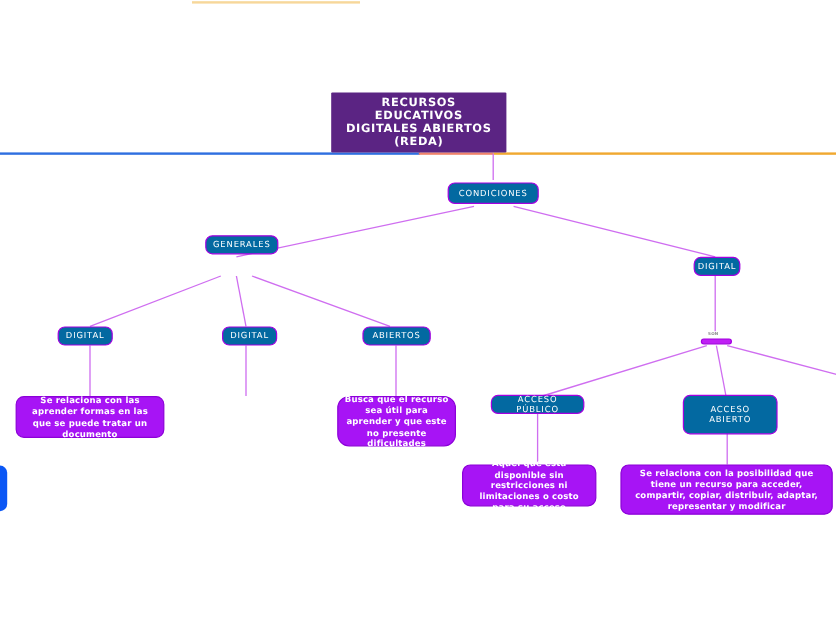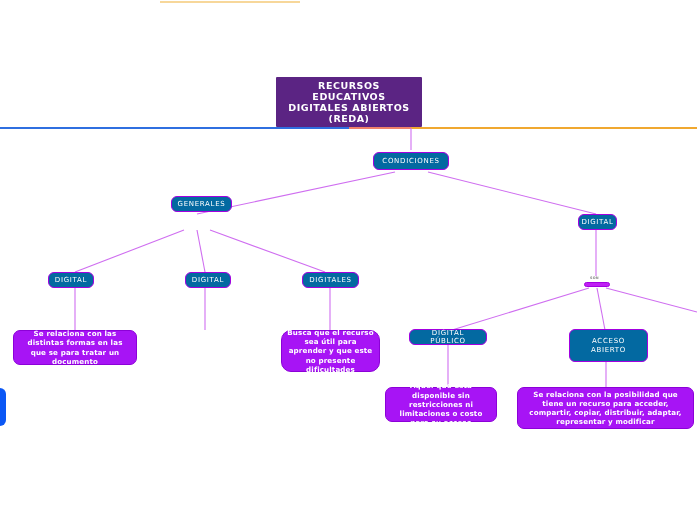--- a/index.html
+++ b/index.html
@@ -142,33 +142,33 @@
 
   <div class="node n-label" style="left:48px;top:272px;width:46px;height:16px;">
     <span>DIGITAL</span>
   </div>
 
   <div class="node n-label" style="left:185px;top:272px;width:46px;height:16px;">
     <span>DIGITAL</span>
   </div>
 
   <div class="node n-label" style="left:302px;top:272px;width:57px;height:16px;">
-    <span>DIGITALES</span>
+    <span>ABIERTOS</span>
   </div>
 
   <div class="node n-label" style="left:409px;top:329px;width:78px;height:16px;">
-    <span>DIGITAL PÚBLICO</span>
+    <span>ACCESO PÚBLICO</span>
   </div>
 
   <div class="node n-label" style="left:569px;top:329px;width:79px;height:33px;">
     <span>ACCESO ABIERTO</span>
   </div>
 
   <div class="node n-leaf" style="left:13px;top:330px;width:124px;height:35px;">
-    <span>Se relaciona con las distintas formas en las que se para tratar un documento</span>
+    <span>Se relaciona con las aprender formas en las que se puede tratar un documento</span>
   </div>
 
 
   <div class="node n-leaf" style="left:281px;top:330px;width:99px;height:42px;border-radius:10px;">
     <span>Busca que el recurso sea útil para aprender y que este no presente dificultades</span>
   </div>
 
   <div class="node n-leaf" style="left:385px;top:387px;width:112px;height:35px;">
     <span>Aquel que esta disponible sin restricciones ni limitaciones o costo para su acceso</span>
   </div>

